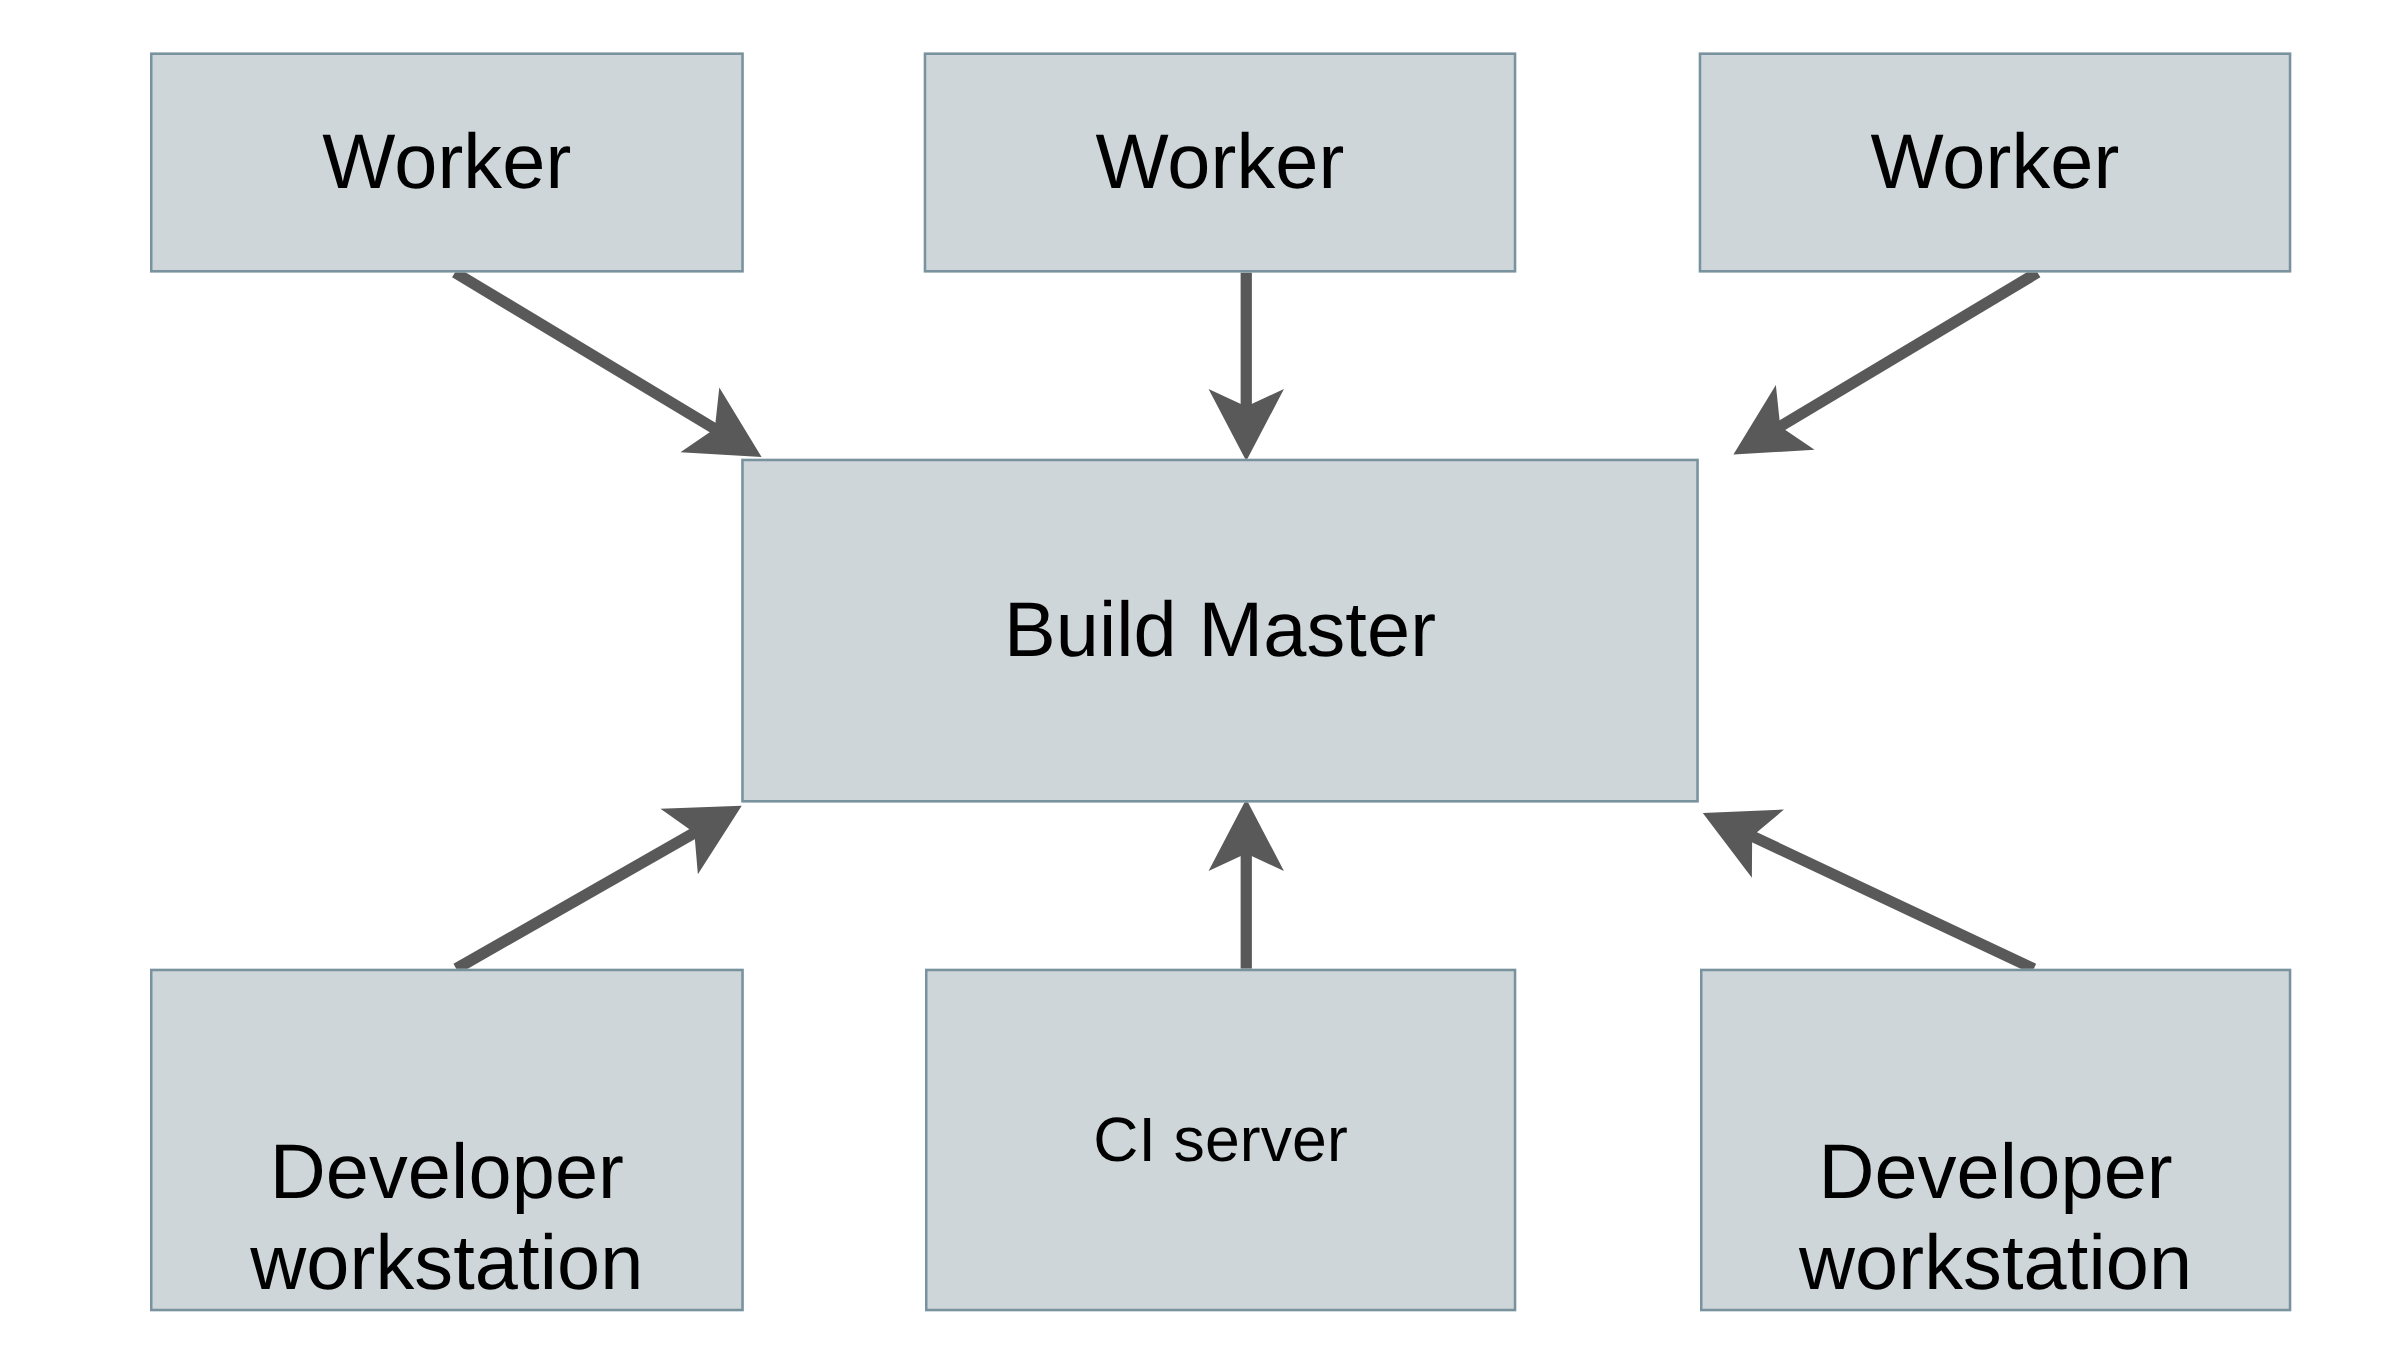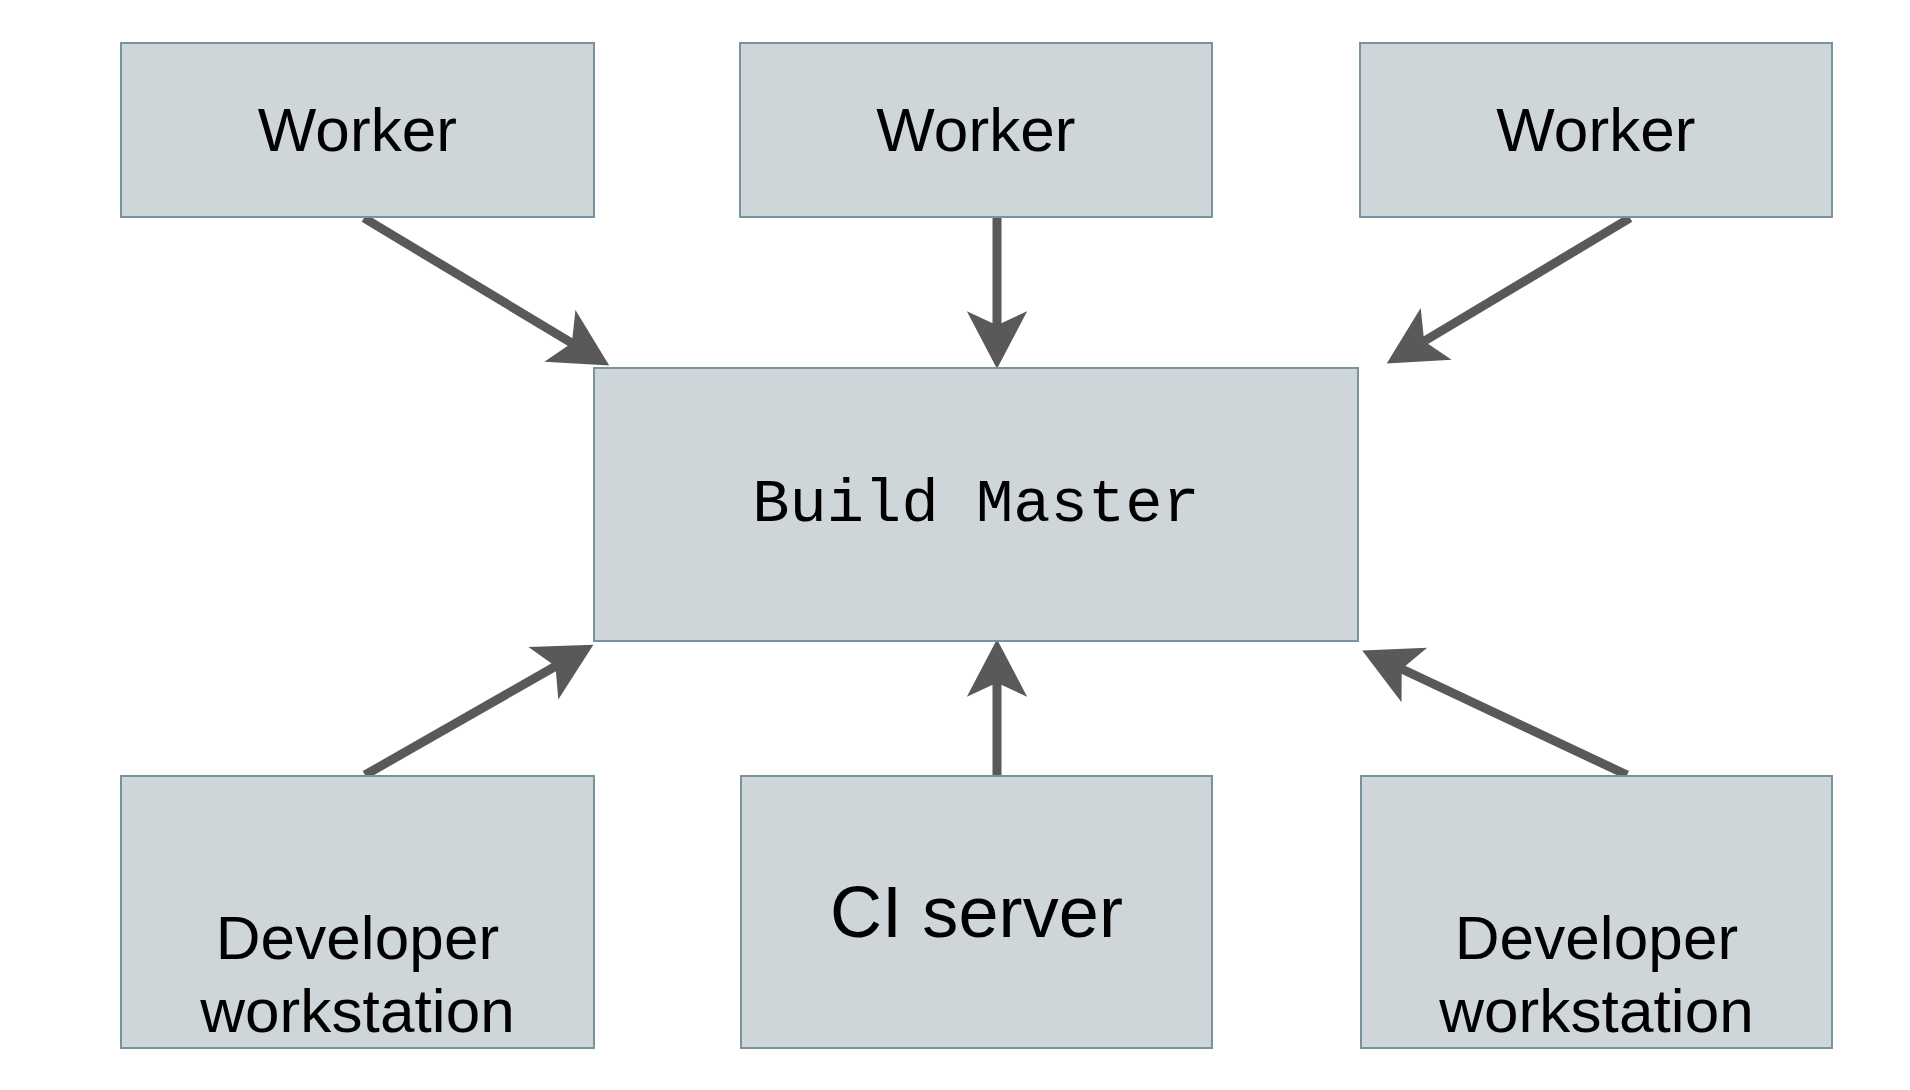--- a/index.html
+++ b/index.html
@@ -35,23 +35,23 @@
     align-items: center;
     justify-content: center;
     text-align: center;
     color: #000000;
     line-height: 1.18;
     white-space: pre-line;
     letter-spacing: 0.1px;
     z-index: 2;
   }
   .node-worker   { font-size: 62px; }
-  .node-master   { font-size: 62px; font-family: Liberation Mono, monospace; }
+  .node-master   { font-size: 62px; }
   .node-dev      { font-size: 62px; align-items: flex-end; }
-  .node-ci       { font-size: 72px; }
+  .node-ci       { font-size: 50px; }
 
   
   #node-worker-1 { left: 120px; top: 42px;  width: 475px; height: 176px; }
   #node-worker-2 { left: 739px; top: 42px;  width: 474px; height: 176px; }
   #node-worker-3 { left: 1359px;top: 42px;  width: 474px; height: 176px; }
   #node-build-master { left: 593px; top: 367px; width: 766px; height: 275px; }
   #node-dev-left  { left: 120px;  top: 775px; width: 475px; height: 274px; }
   #node-ci-server { left: 740px;  top: 775px; width: 473px; height: 274px; }
   #node-dev-right { left: 1360px; top: 775px; width: 473px; height: 274px; }
 </style>

